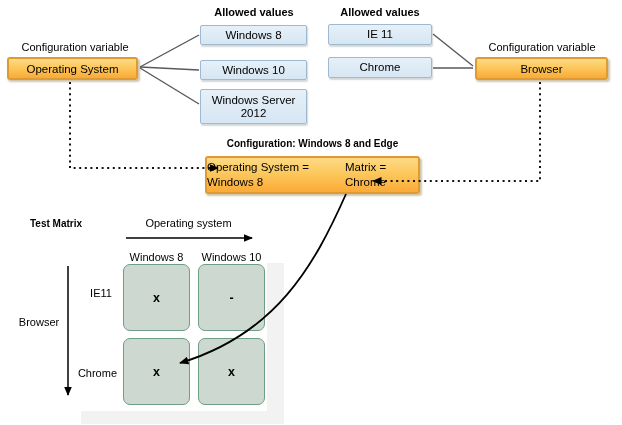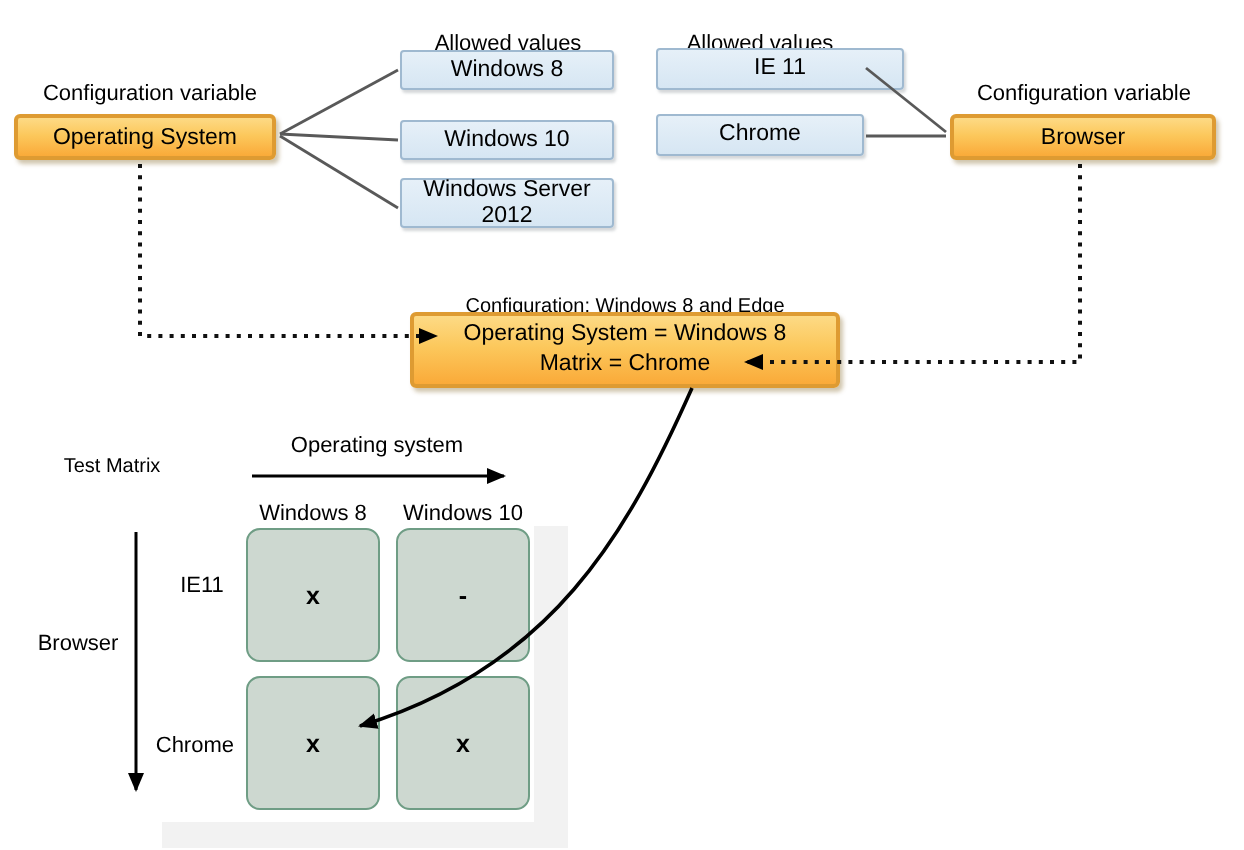--- a/index.html
+++ b/index.html
@@ -1,28 +1,28 @@
 <!DOCTYPE html>
 <html><head>
 <meta charset="utf-8">
 <style>
   html,body{margin:0;padding:0;background:#fff;}
   .canvas{
     position:relative;width:622px;height:425px;background:#ffffff;
     font-family:"Liberation Sans",sans-serif;color:#000;overflow:hidden;
   }
   .lbl{position:absolute;font-size:11px;line-height:13px;text-align:center;white-space:nowrap;}
-  .bold{font-weight:normal;margin-top:10px;}
+  .bold{font-weight:bold;}
   .var-box{
     position:absolute;display:flex;align-items:center;justify-content:center;
     background:linear-gradient(180deg,#FDDA85 0%,#FCC85C 45%,#FAAA39 100%);
     border:2px solid #DE9B32;border-radius:3px;font-size:11.5px;
     box-shadow:1.5px 2px 2px rgba(120,90,20,0.35);box-sizing:border-box;
   }
-  .config-box{flex-direction:column;line-height:15px;}
+  .config-box{flex-direction:row;line-height:15px;}
   .val-box{
     position:absolute;display:flex;align-items:center;justify-content:center;
     background:linear-gradient(180deg,#E6F0F8 0%,#D6E6F3 100%);
     border:1px solid #9FB9D0;border-radius:2px;font-size:11.5px;
     box-shadow:1px 1.5px 1.5px rgba(100,110,120,0.28);box-sizing:border-box;
     text-align:center;line-height:13px;
   }
   .cell{
     position:absolute;width:67px;height:67px;box-sizing:border-box;
     background:#CDD8D0;border:1.5px solid #6F9D85;border-radius:7px;
@@ -47,26 +47,26 @@
     <div class="var-box" style="left:7px;top:57px;width:131px;height:23px;">
       <span>Operating System</span>
     </div>
     <div class="lbl bold" style="left:200px;top:6px;width:108px;">Allowed values</div>
     <div class="val-box" style="left:200px;top:25px;width:107px;height:20px;">
       <span>Windows 8</span>
     </div>
     <div class="val-box" style="left:200px;top:60px;width:107px;height:20px;">
       <span>Windows 10</span>
     </div>
-    <div class="val-box" style="left:200px;top:89px;width:107px;height:25px;padding:0 10px;white-space:normal;">
+    <div class="val-box" style="left:200px;top:89px;width:107px;height:35px;padding:0 10px;white-space:normal;">
       <span>Windows Server 2012</span>
     </div>
 
     <div class="lbl bold" style="left:328px;top:6px;width:104px;">Allowed values</div>
-    <div class="val-box" style="left:328px;top:24px;width:124px;height:21px;">
+    <div class="val-box" style="left:328px;top:24px;width:104px;height:21px;">
       <span>IE 11</span>
     </div>
     <div class="val-box" style="left:328px;top:57px;width:104px;height:21px;">
       <span>Chrome</span>
     </div>
     <div class="lbl" style="left:478px;top:41px;width:128px;">Configuration variable</div>
     <div class="var-box" style="left:475px;top:57px;width:133px;height:23px;">
       <span>Browser</span>
     </div>
 

